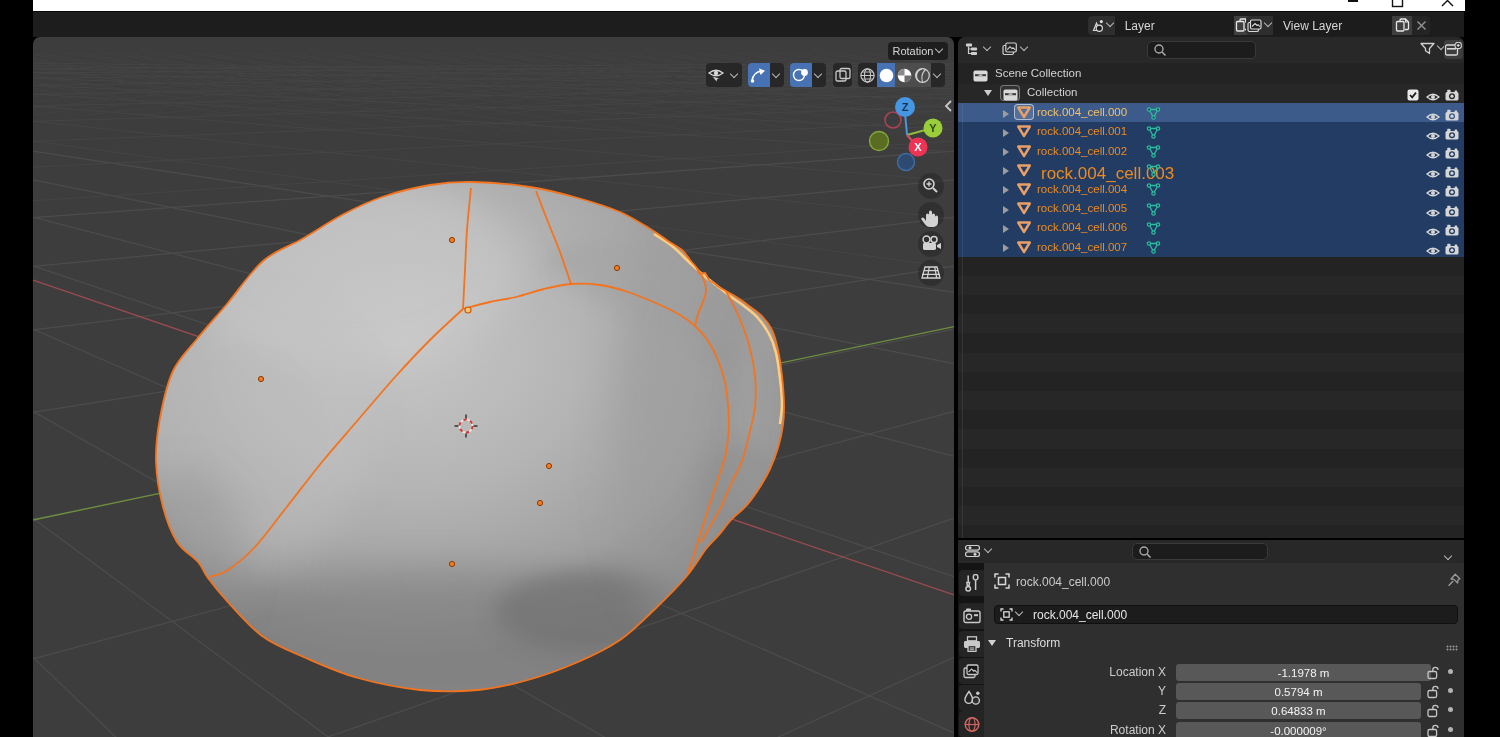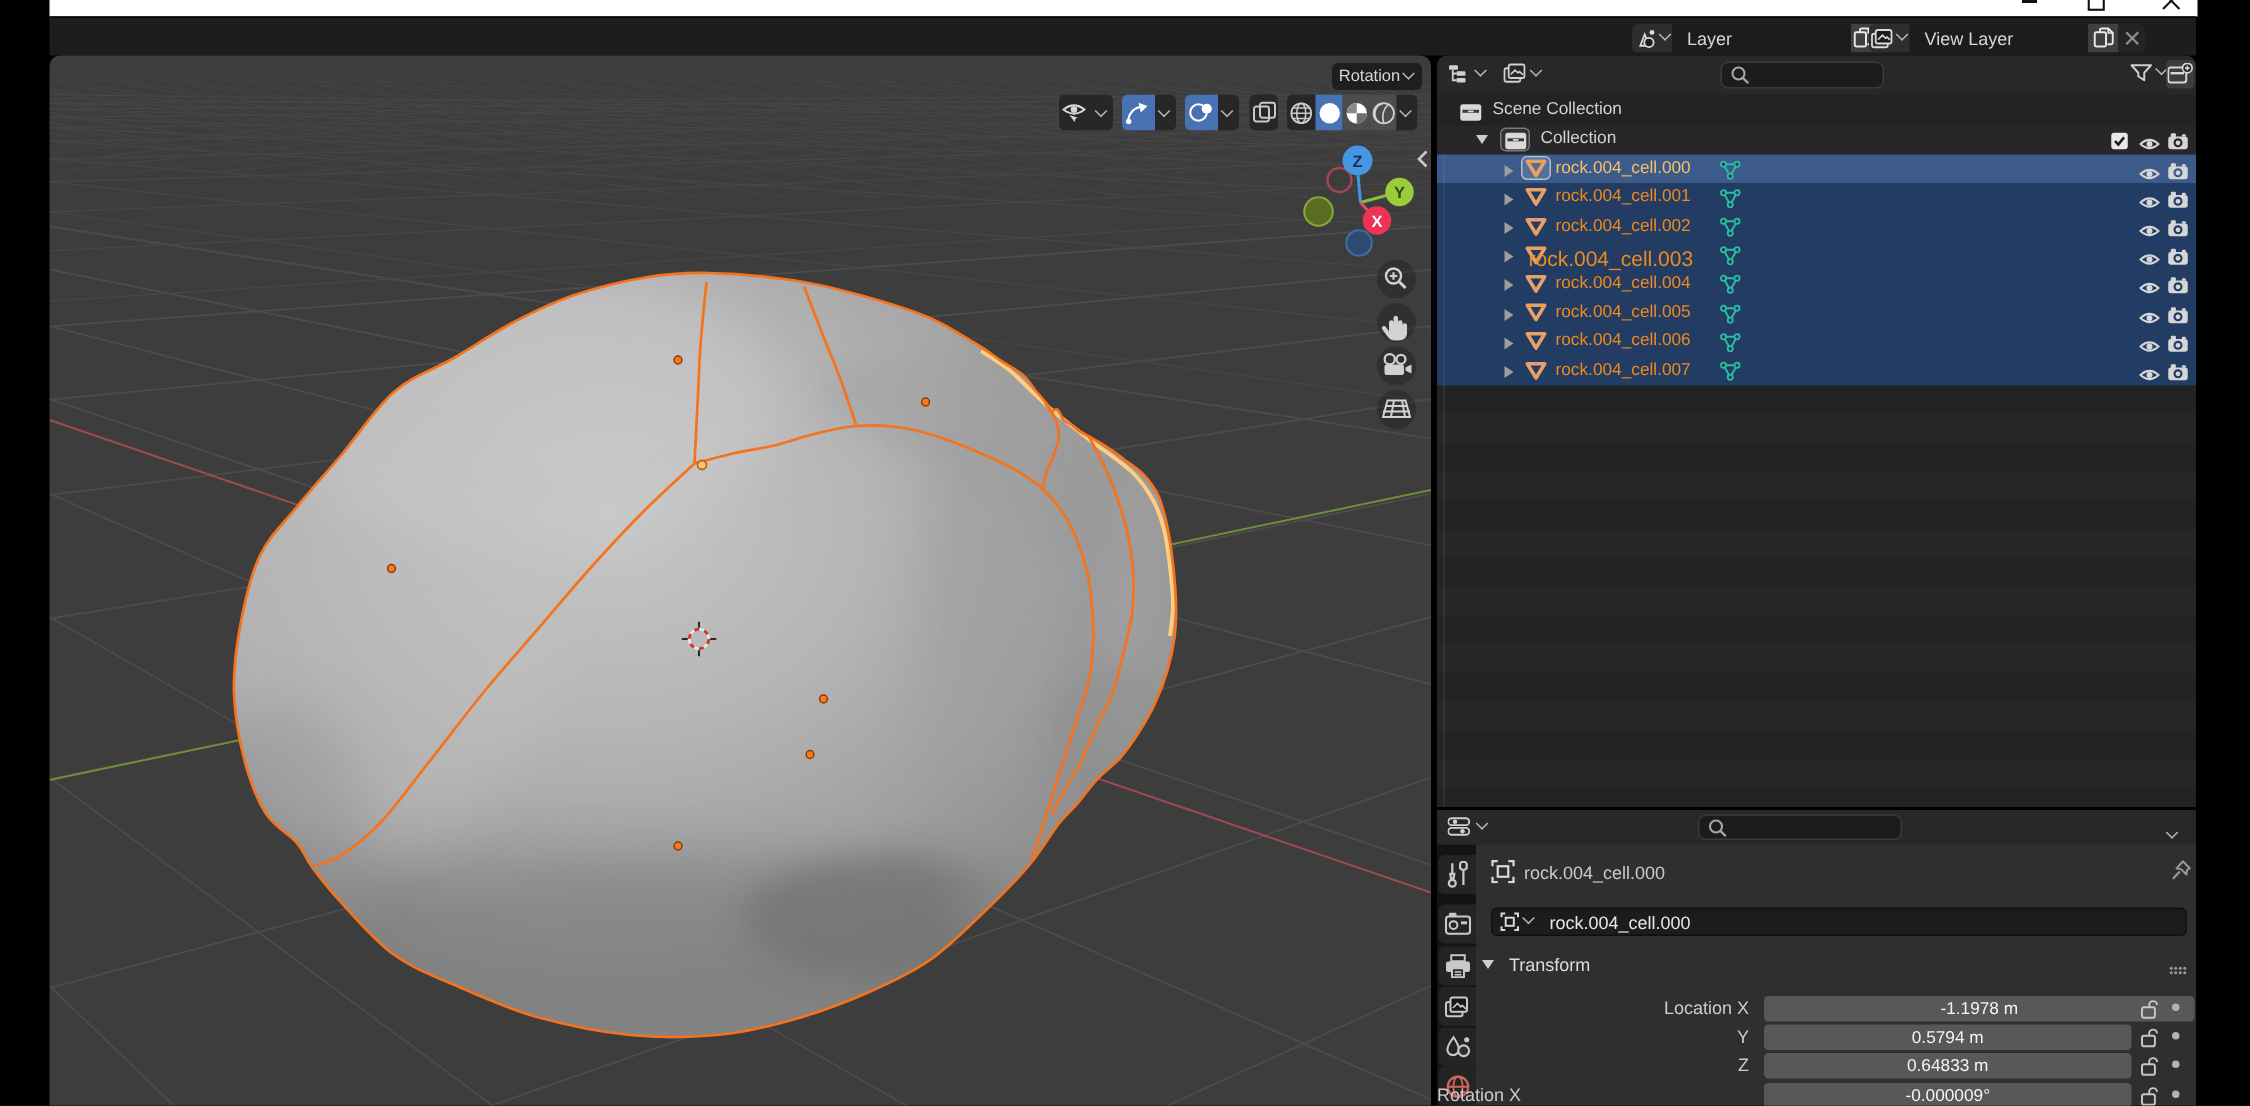--- a/index.html
+++ b/index.html
@@ -544,21 +544,21 @@
         <rect x="0.5" y="3" width="13" height="8.5" rx="1.6" fill="#d6d6d6"></rect>
         <rect x="2.2" y="0.8" width="3.4" height="2.6" rx="0.8" fill="#d6d6d6"></rect>
         <rect x="9.6" y="1.5" width="2.6" height="1.6" rx="0.6" fill="#d6d6d6"></rect>
         <circle cx="7" cy="7.2" r="3" fill="#223c64"></circle>
         <circle cx="7" cy="7.2" r="1.6" fill="#d6d6d6"></circle>
       </svg></div>
     <div class="abs" style="left:45px;top:130.1px;width:0;height:0;border-top:4.5px solid transparent;border-bottom:4.5px solid transparent;border-left:6px solid #9d9d9d"></div>
     <div class="abs" style="left:58px;top:125.7px"><svg width="16" height="14" viewBox="0 0 16 14" style="">
         <path d="M2.2 2.5 L13.8 2.5 L8 12 Z" fill="none" stroke="#e9a066" stroke-width="2.4" stroke-linejoin="round"></path>
       </svg></div>
-    <div class="abs txt" style="left:61px;top:126.7px;color:#ef8b1c;font-size:14px">rock.004_cell.003</div>
+    <div class="abs txt" style="left:83px;top:126.7px;color:#ef8b1c;font-size:17px">rock.004_cell.003</div>
     <div class="abs" style="left:188px;top:126.2px"><svg width="15" height="14" viewBox="0 0 15 14" style="">
         <path d="M3 3.5 L12 3.5 L7.5 11.5 Z" fill="none" stroke="#2abf9e" stroke-width="1.3"></path>
         <circle cx="3" cy="3.5" r="1.7" fill="#1d3a63" stroke="#2abf9e" stroke-width="1.2"></circle>
         <circle cx="12" cy="3.5" r="1.7" fill="#1d3a63" stroke="#2abf9e" stroke-width="1.2"></circle>
         <circle cx="7.5" cy="11.5" r="1.7" fill="#1d3a63" stroke="#2abf9e" stroke-width="1.2"></circle>
       </svg></div>
     <div class="abs" style="left:468px;top:128.2px"><svg width="14" height="10" viewBox="0 0 14 10" style="">
         <path d="M1 5 Q7 -0.5 13 5 Q7 10.5 1 5 Z" fill="none" stroke="#d6d6d6" stroke-width="1.3"></path>
         <circle cx="7" cy="5" r="2" fill="#d6d6d6"></circle>
       </svg></div>
@@ -747,21 +747,21 @@
         <circle cx="1.5" cy="1.5" r="1" fill="#9a9a9a"></circle>
         <circle cx="1.5" cy="4.5" r="1" fill="#9a9a9a"></circle>
         <circle cx="4.5" cy="1.5" r="1" fill="#9a9a9a"></circle>
         <circle cx="4.5" cy="4.5" r="1" fill="#9a9a9a"></circle>
         <circle cx="7.5" cy="1.5" r="1" fill="#9a9a9a"></circle>
         <circle cx="7.5" cy="4.5" r="1" fill="#9a9a9a"></circle>
         <circle cx="10.5" cy="1.5" r="1" fill="#9a9a9a"></circle>
         <circle cx="10.5" cy="4.5" r="1" fill="#9a9a9a"></circle>
       </svg></div>
     <div class="abs txt" style="left:0px;top:125px;width:208px;text-align:right;color:#cccccc">Location X</div>
-    <div class="abs" style="left:218px;top:124px;width:287px;height:17px;background:#585858;border-radius:3px;display:flex;align-items:center;justify-content:center">
+    <div class="abs" style="left:218px;top:124px;width:255px;height:17px;background:#585858;border-radius:3px;display:flex;align-items:center;justify-content:center">
       <span class="txt" style="color:#f4f4f4;font-size:11.5px">-1.1978 m</span>
     </div>
     <div class="abs" style="left:469px;top:126px"><svg width="13" height="14" viewBox="0 0 13 14" style="">
         <rect x="1" y="5.5" width="8.6" height="7" rx="1.4" fill="none" stroke="#c6c6c6" stroke-width="1.3"></rect>
         <path d="M3.2 5.5 V4 a2.6 2.6 0 0 1 5.2 0" fill="none" stroke="#c6c6c6" stroke-width="1.3" transform="translate(2.6,0)"></path>
       </svg></div>
     <div class="abs" style="left:490px;top:129px;width:5px;height:5px;border-radius:50%;background:#b3b3b3"></div>
     <div class="abs txt" style="left:0px;top:144px;width:208px;text-align:right;color:#cccccc">Y</div>
     <div class="abs" style="left:218px;top:143px;width:245px;height:17px;background:#585858;border-radius:3px;display:flex;align-items:center;justify-content:center">
       <span class="txt" style="color:#f4f4f4;font-size:11.5px">0.5794 m</span>
@@ -773,21 +773,21 @@
     <div class="abs" style="left:490px;top:148px;width:5px;height:5px;border-radius:50%;background:#b3b3b3"></div>
     <div class="abs txt" style="left:0px;top:163px;width:208px;text-align:right;color:#cccccc">Z</div>
     <div class="abs" style="left:218px;top:162px;width:245px;height:17px;background:#585858;border-radius:3px;display:flex;align-items:center;justify-content:center">
       <span class="txt" style="color:#f4f4f4;font-size:11.5px">0.64833 m</span>
     </div>
     <div class="abs" style="left:469px;top:164px"><svg width="13" height="14" viewBox="0 0 13 14" style="">
         <rect x="1" y="5.5" width="8.6" height="7" rx="1.4" fill="none" stroke="#c6c6c6" stroke-width="1.3"></rect>
         <path d="M3.2 5.5 V4 a2.6 2.6 0 0 1 5.2 0" fill="none" stroke="#c6c6c6" stroke-width="1.3" transform="translate(2.6,0)"></path>
       </svg></div>
     <div class="abs" style="left:490px;top:167px;width:5px;height:5px;border-radius:50%;background:#b3b3b3"></div>
-    <div class="abs txt" style="left:0px;top:183px;width:208px;text-align:left;color:#cccccc">Rotation X</div>
+    <div class="abs txt" style="left:0px;top:183px;width:208px;text-align:right;color:#cccccc">Rotation X</div>
     <div class="abs" style="left:218px;top:182px;width:245px;height:17px;background:#585858;border-radius:3px;display:flex;align-items:center;justify-content:center">
       <span class="txt" style="color:#f4f4f4;font-size:11.5px">-0.000009°</span>
     </div>
     <div class="abs" style="left:469px;top:184px"><svg width="13" height="14" viewBox="0 0 13 14" style="">
         <rect x="1" y="5.5" width="8.6" height="7" rx="1.4" fill="none" stroke="#c6c6c6" stroke-width="1.3"></rect>
         <path d="M3.2 5.5 V4 a2.6 2.6 0 0 1 5.2 0" fill="none" stroke="#c6c6c6" stroke-width="1.3" transform="translate(2.6,0)"></path>
       </svg></div>
     <div class="abs" style="left:490px;top:187px;width:5px;height:5px;border-radius:50%;background:#b3b3b3"></div>
   </div>
 </body></html>

